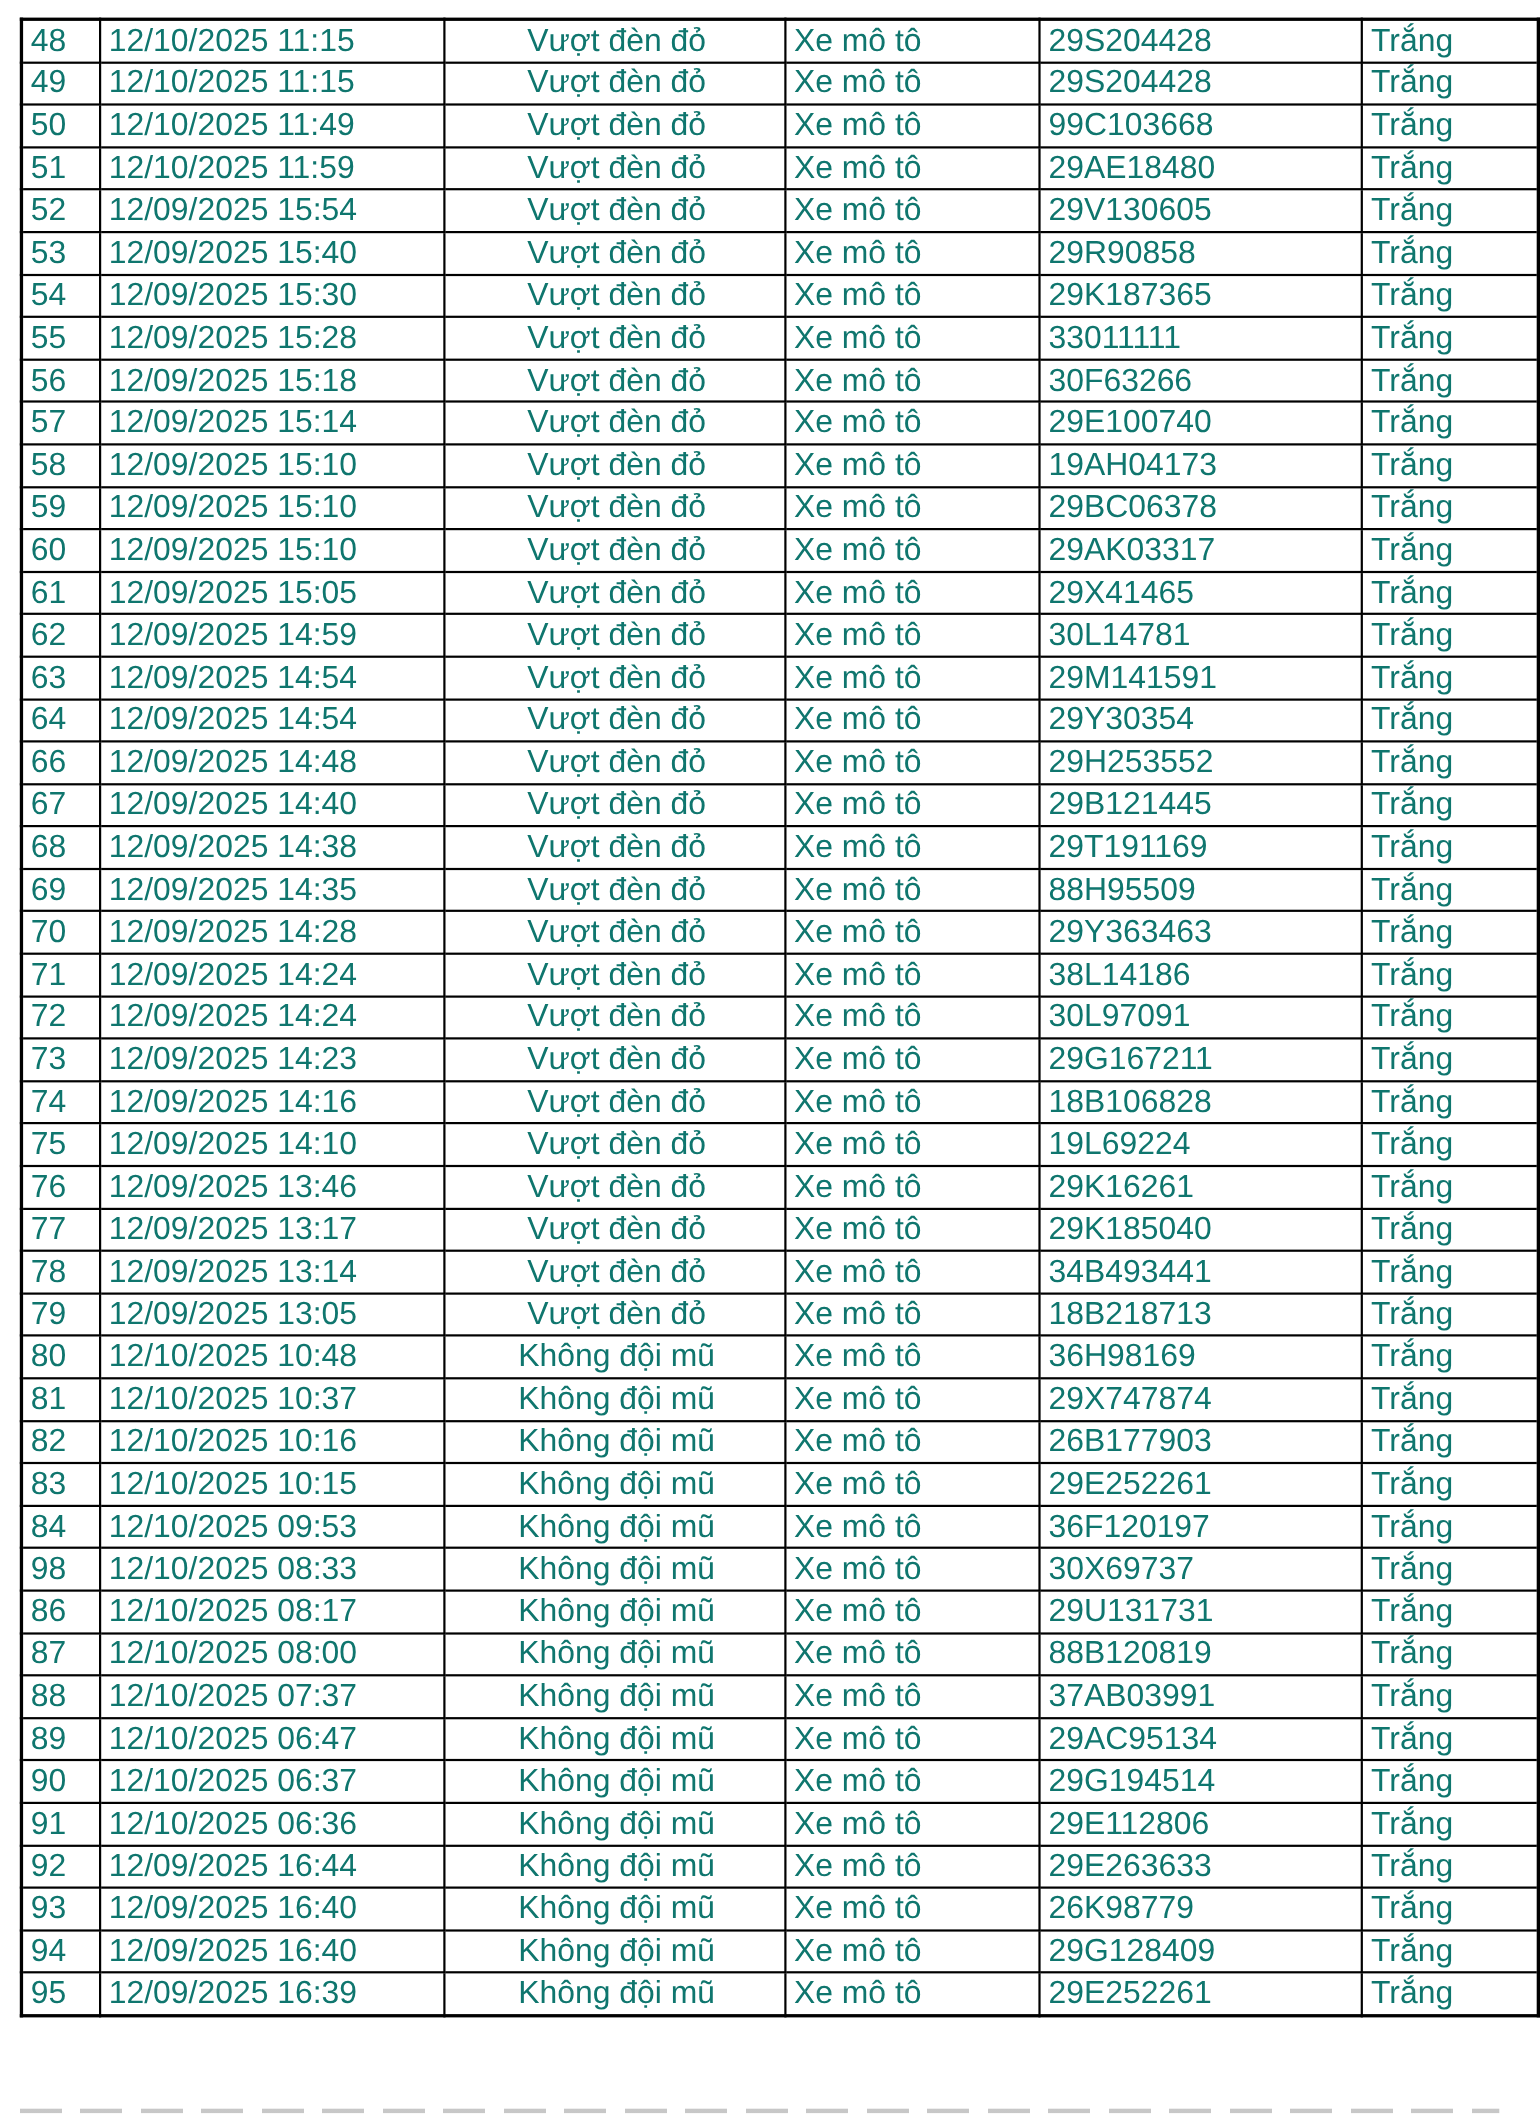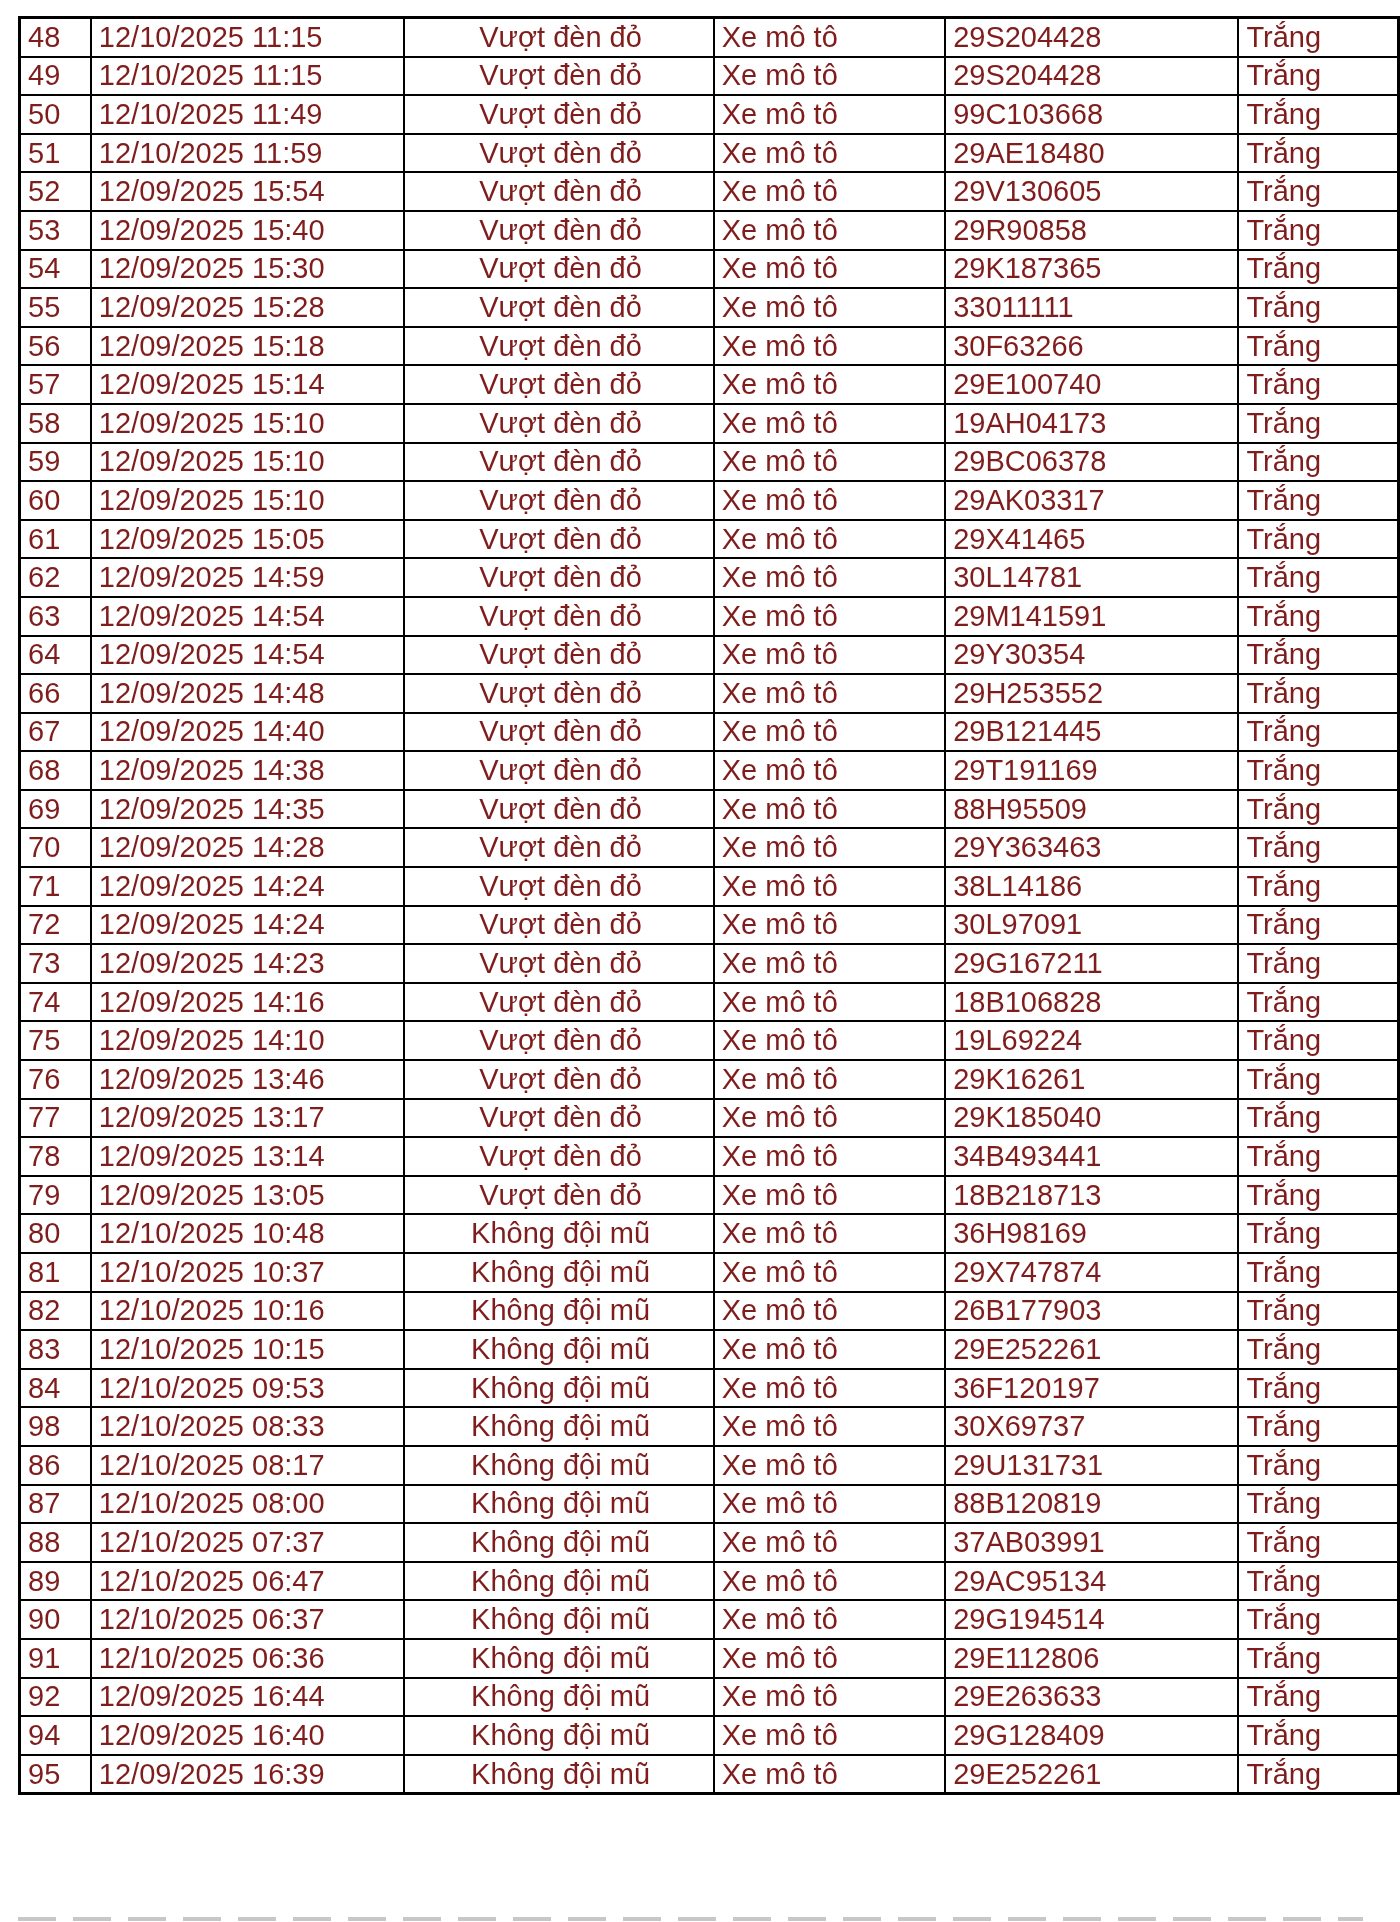--- a/index.html
+++ b/index.html
@@ -7,21 +7,21 @@
     padding: 0;
     background: #ffffff;
   }
   .page {
     position: relative;
     width: 1400px;
     height: 1922px;
     background: #ffffff;
     overflow: hidden;
     font-family: "Liberation Sans", sans-serif;
-    color: #7f1d1d;
+    color: #0f766e;
   }
   table.violations {
     position: absolute;
     left: 18px;
     top: 16px;
     border-collapse: collapse;
     table-layout: fixed;
     border: 3px solid #000000;
   }
   table.violations td {
@@ -408,20 +408,28 @@
         </tr>
         <tr>
           <td class="c-stt">92</td>
           <td class="c-date">12/09/2025 16:44</td>
           <td class="c-viol">Không đội mũ</td>
           <td class="c-veh">Xe mô tô</td>
           <td class="c-plate">29E263633</td>
           <td class="c-color">Trắng</td>
         </tr>
         <tr>
+          <td class="c-stt">93</td>
+          <td class="c-date">12/09/2025 16:40</td>
+          <td class="c-viol">Không đội mũ</td>
+          <td class="c-veh">Xe mô tô</td>
+          <td class="c-plate">26K98779</td>
+          <td class="c-color">Trắng</td>
+        </tr>
+        <tr>
           <td class="c-stt">94</td>
           <td class="c-date">12/09/2025 16:40</td>
           <td class="c-viol">Không đội mũ</td>
           <td class="c-veh">Xe mô tô</td>
           <td class="c-plate">29G128409</td>
           <td class="c-color">Trắng</td>
         </tr>
         <tr>
           <td class="c-stt">95</td>
           <td class="c-date">12/09/2025 16:39</td>

